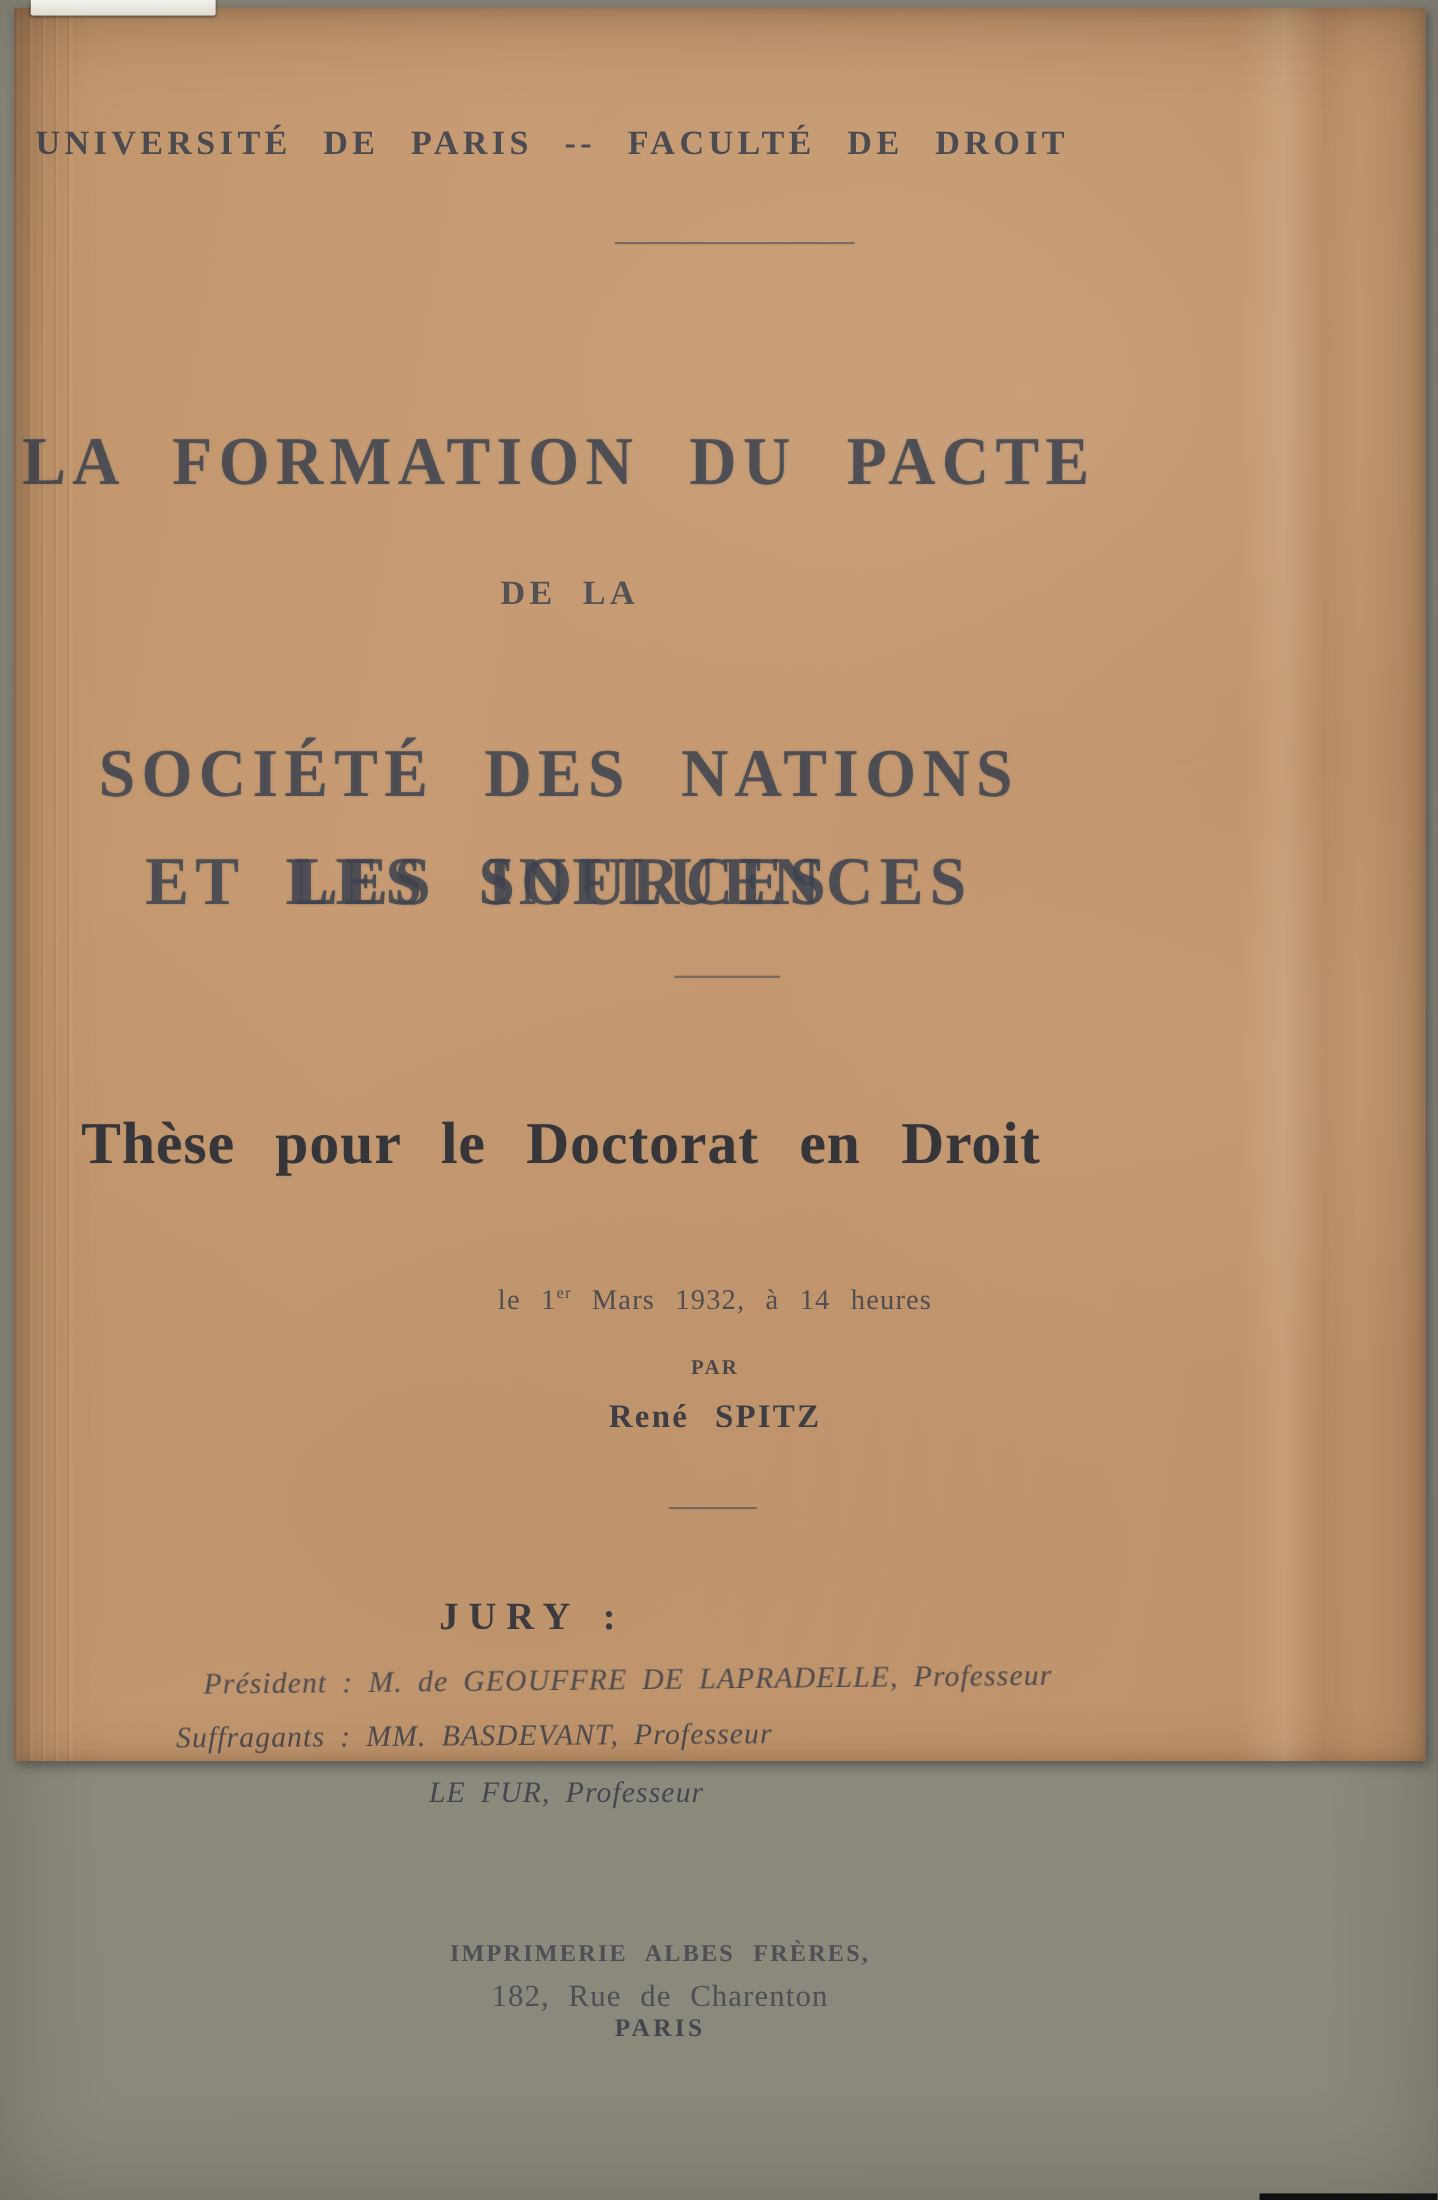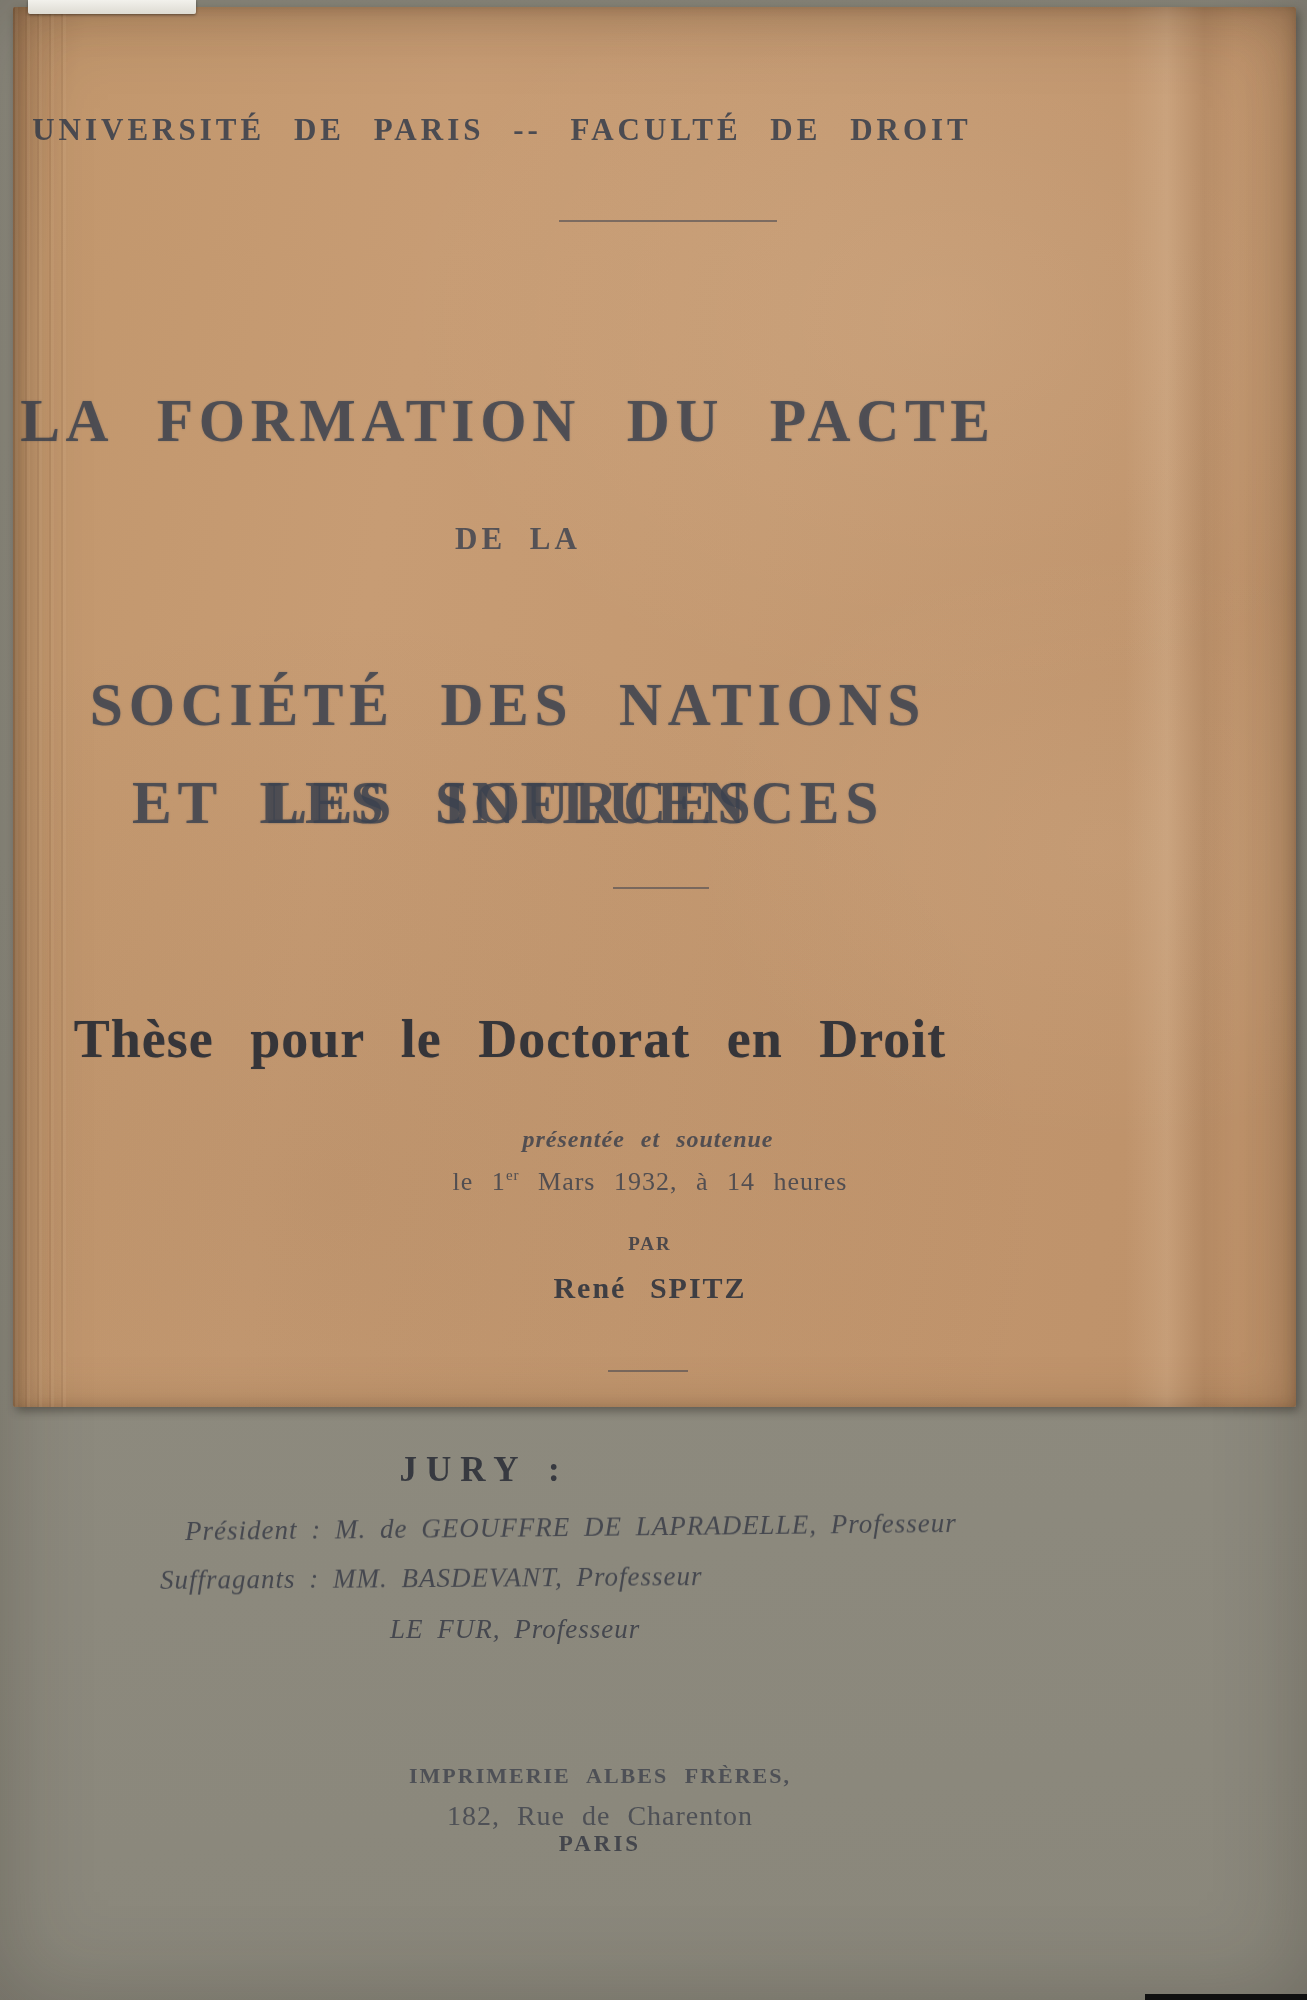--- a/index.html
+++ b/index.html
@@ -5,21 +5,21 @@
   html,body{margin:0;padding:0;background:#6f6d64;}
   .photo{
     position:relative;width:1307px;height:2000px;overflow:hidden;
     background:linear-gradient(175deg,#918e82 0%,#8f8c80 40%,#8a877b 100%);
     font-family:"Liberation Serif","DejaVu Serif",serif;
   }
   .photo::after{content:"";position:absolute;inset:0;pointer-events:none;
     box-shadow:inset 0 0 90px rgba(30,28,22,.25);}
   
   .book{
-    position:absolute;left:13px;top:7px;width:1283px;height:1400px;
+    position:absolute;left:13px;top:7px;width:1283px;height:1594px;
     background:
       radial-gradient(ellipse 900px 650px at 72% 22%, rgba(255,236,210,.10), transparent 60%),
       radial-gradient(ellipse 1100px 900px at 25% 85%, rgba(110,75,45,.10), transparent 65%),
       radial-gradient(ellipse 700px 500px at 85% 60%, rgba(255,240,215,.08), transparent 60%),
       linear-gradient(100deg,#b28760 0%,#c2976d 5%,#c79c74 30%,#c49971 55%,#c0946c 78%,#bd9169 100%);
     box-shadow:
       inset 0 0 46px rgba(115,80,50,.35),
       inset 10px 0 18px -8px rgba(80,55,35,.45),
       inset -6px 0 14px -6px rgba(80,55,35,.35),
       3px 4px 10px rgba(35,33,28,.45);
@@ -104,21 +104,20 @@
     <div class="rule rule1"></div>
 
     <div class="t title-big title1">LA FORMATION DU PACTE</div>
     <div class="t title-small title2">DE LA</div>
     <div class="t title-big title3">SOCIÉTÉ DES NATIONS</div>
     <div class="t title-big title4">LES SOURCES</div>
     <div class="t title-big title5 title4" style="top:760px">ET LES INFLUENCES</div>
     <div class="rule rule2"></div>
 
     <div class="t these">Thèse pour le Doctorat en Droit</div>
-    <div class="t presentee">présentée et soutenue</div>
     <div class="t datl"><span>le 1</span><sup>er</sup><span> Mars 1932, à 14 heures</span></div>
     <div class="t par">PAR</div>
     <div class="t author">René SPITZ</div>
     <div class="rule rule3"></div>
 
     <div class="t juryh">JURY :</div>
     <div class="juryline jl1">Président : M. de GEOUFFRE DE LAPRADELLE, Professeur</div>
     <div class="juryline jl2">Suffragants : MM. BASDEVANT, Professeur</div>
     <div class="juryline jl3">LE FUR, Professeur</div>
 

